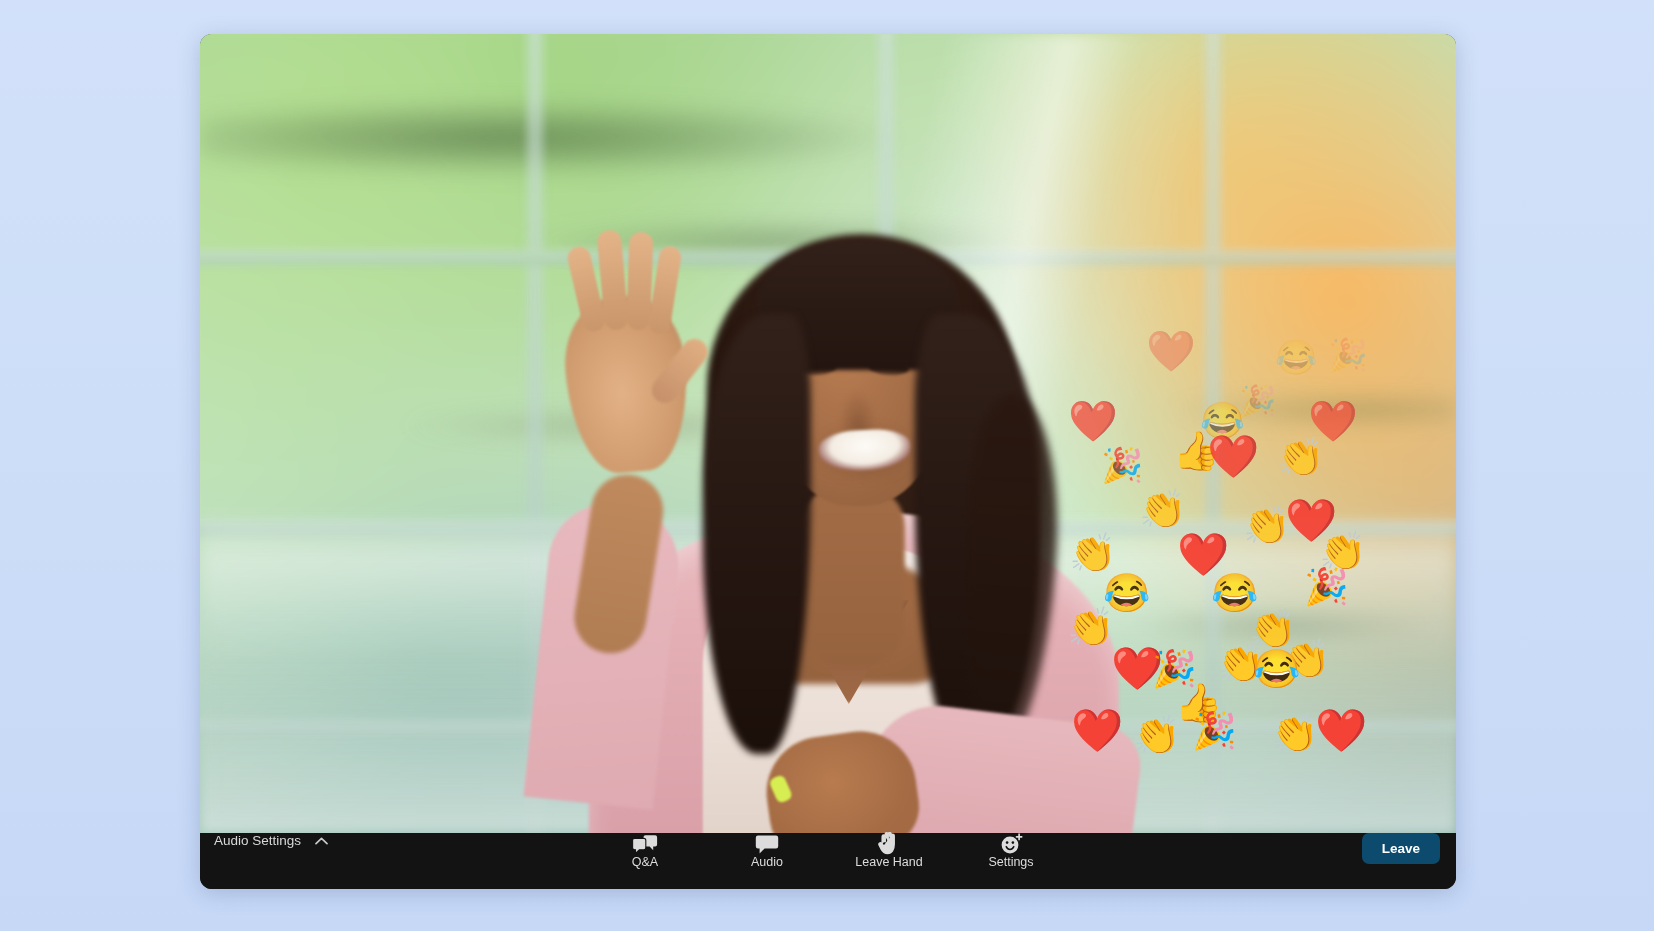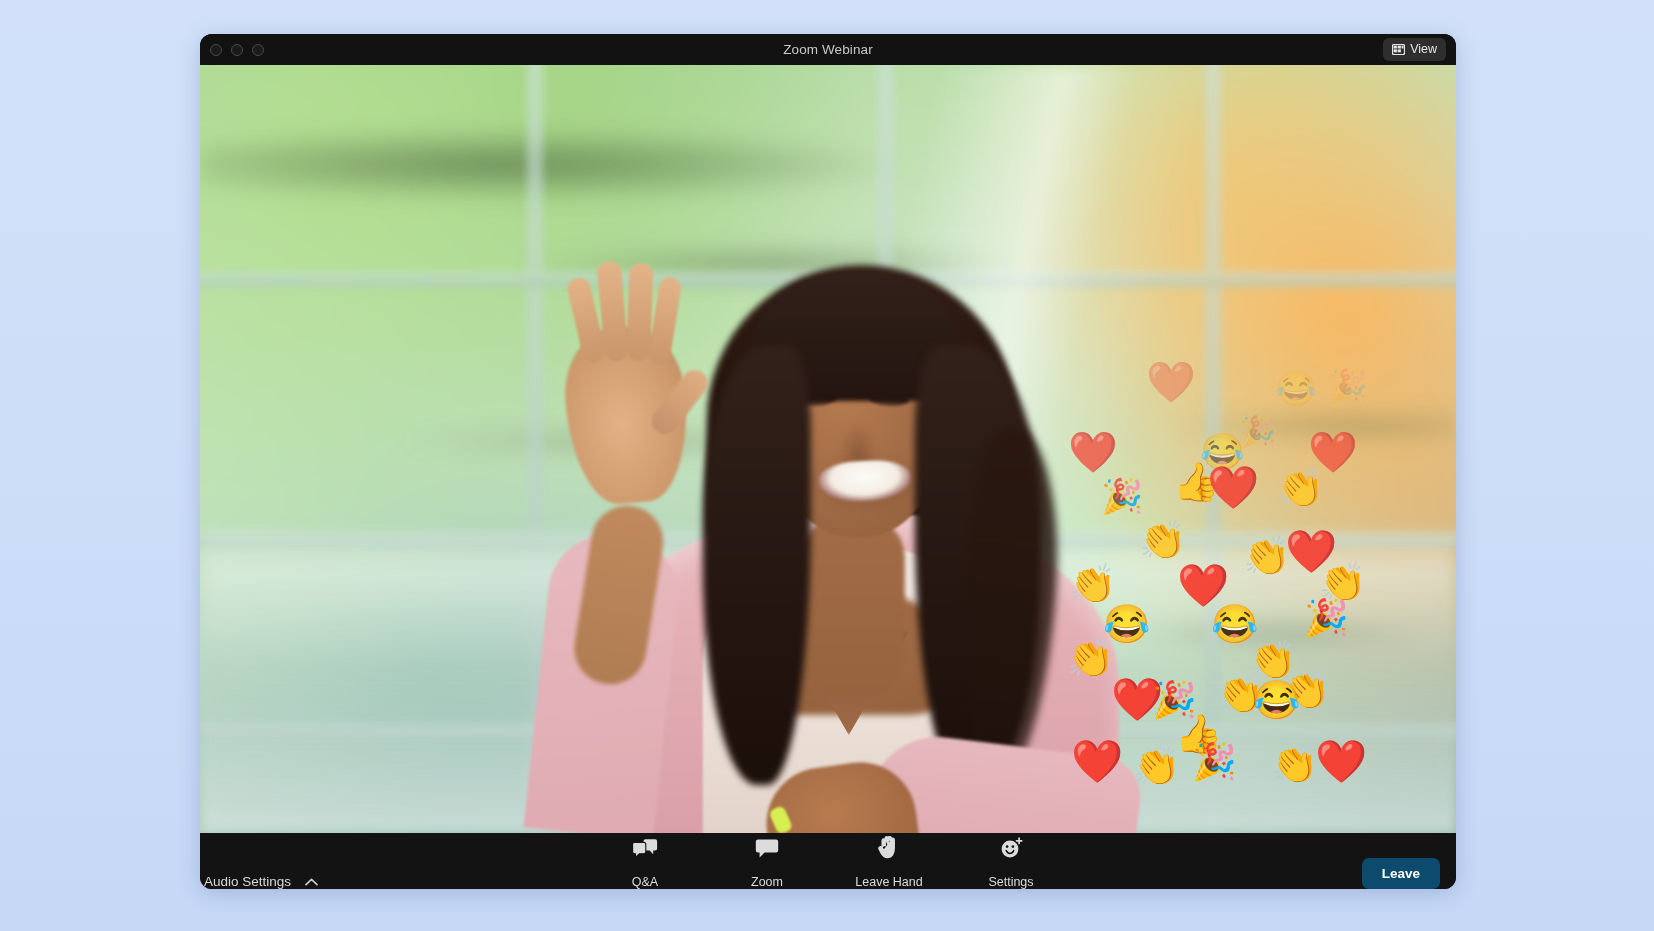--- a/index.html
+++ b/index.html
@@ -375,23 +375,23 @@
     line-height: 1;
     user-select: none;
   }
 
   
   #toolbar {
     flex: 0 0 56px;
     height: 56px;
     background: #131313;
     display: flex;
-    align-items: flex-end;
+    align-items: flex-start;
     position: relative;
-    padding: 0 4px;
+    padding: 0 14px;
   }
 
   #audio-settings {
     display: flex;
     align-items: center;
     gap: 14px;
     color: #d8d8d8;
     font-size: 13.5px;
     cursor: pointer;
   }
@@ -404,21 +404,21 @@
     justify-content: center;
     gap: 38px;
     pointer-events: none;
   }
   .tb-item {
     pointer-events: auto;
     width: 84px;
     display: flex;
     flex-direction: column;
     align-items: center;
-    gap: 16px;
+    gap: 0;
     color: #dcdcdc;
     font-size: 12.5px;
     cursor: pointer;
   }
   .tb-icon { height: 22px; display: flex; align-items: flex-end; justify-content: center; }
   .tb-label { white-space: nowrap; }
 
   #leave-button {
     position: absolute;
     right: 16px;
@@ -433,42 +433,20 @@
     cursor: pointer;
   }
 </style>
 </head>
 <body style="background: rgb(206, 223, 248);">
 
 <div id="backdrop"></div>
 
 <div id="app-window">
 
-  <div id="title-bar">
-
-    <div class="traffic-lights">
-      <span class="tl-dot"></span>
-      <span class="tl-dot"></span>
-      <span class="tl-dot"></span>
-    </div>
-
-    <div id="window-title">Zoom Webinar</div>
-
-    <div id="view-button">
-      <svg class="grid-icon" viewBox="0 0 13 11">
-        <rect x="0.5" y="0.5" width="12" height="10" rx="1.4" fill="none" stroke="#e6e6e6" stroke-width="1.2"></rect>
-        <rect x="1.6" y="1.6" width="3.3" height="2.9" fill="#e6e6e6"></rect>
-        <rect x="5.6" y="1.6" width="3.3" height="2.9" fill="#e6e6e6"></rect>
-        <rect x="9.6" y="1.6" width="1.9" height="2.9" fill="#e6e6e6"></rect>
-        <rect x="1.6" y="5.4" width="3.3" height="2.9" fill="#e6e6e6"></rect>
-        <rect x="5.6" y="5.4" width="3.3" height="2.9" fill="#e6e6e6"></rect>
-      </svg>
-      <span class="vb-label">View</span>
-    </div>
-  </div>
 
   <div id="video-stage">
 
     <div class="bg-layer" id="bg-foliage"></div>
     <div class="bg-layer" id="bg-branches"></div>
 
     <div class="bg-layer" id="bg-mullions">
       <div class="mullion v" style="left:26%"></div>
       <div class="mullion v" style="left:54%"></div>
       <div class="mullion v" style="left:80%"></div>
@@ -576,21 +554,21 @@
         </span>
         <span class="tb-label">Q&amp;A</span>
       </div>
 
       <div class="tb-item">
         <span class="tb-icon">
           <svg width="24" height="21" viewBox="0 0 24 21">
             <path d="M3 1.5h18a2.2 2.2 0 0 1 2.2 2.2v8.6a2.2 2.2 0 0 1-2.2 2.2H9.6l-5 5v-5H3a2.2 2.2 0 0 1-2.2-2.2V3.7A2.2 2.2 0 0 1 3 1.5z" fill="#dcdcdc"></path>
           </svg>
         </span>
-        <span class="tb-label">Zoom</span>
+        <span class="tb-label">Audio</span>
       </div>
 
       <div class="tb-item">
         <span class="tb-icon">
           <svg width="22" height="23" viewBox="0 0 22 23">
             <path d="M4.2 11.2V4.6a1.5 1.5 0 0 1 3 0v5.2m0-5.2V2.3a1.5 1.5 0 0 1 3 0v7.5m0-7.5V2.1a1.5 1.5 0 0 1 3 0v7.7m0-6.1a1.5 1.5 0 0 1 3 0v8.4c0 5.4-2.3 9.4-6.6 9.4-3.3 0-5-1.6-6.5-4.6l-2-4a1.5 1.5 0 0 1 2.4-1.7l2 2.5" fill="#dcdcdc" stroke="#dcdcdc" stroke-width="1.5" stroke-linejoin="round" stroke-linecap="round"></path>
           </svg>
         </span>
         <span class="tb-label">Leave Hand</span>
       </div>

